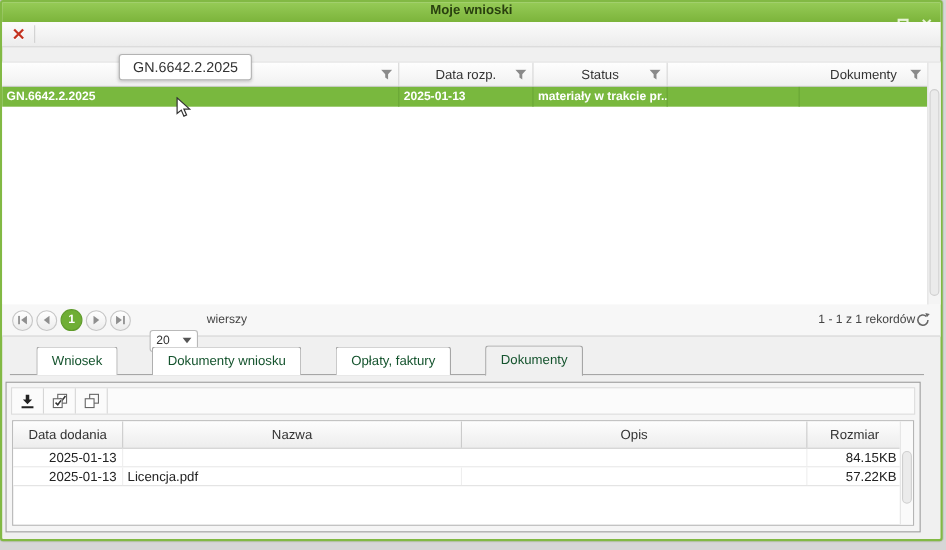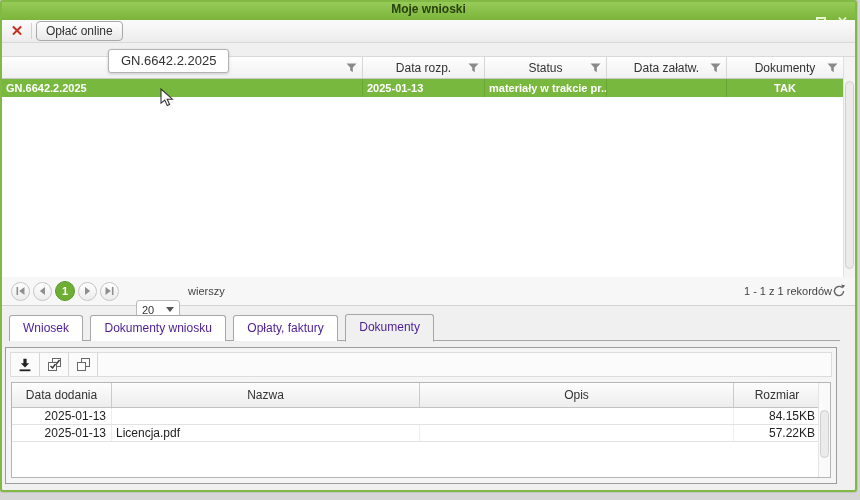--- a/index.html
+++ b/index.html
@@ -57,22 +57,22 @@
   .psize { margin-left:14px; width:44px; height:20px; border:1px solid #b9b9b9; border-radius:3px; background:#fff;
     display:inline-flex; align-items:center; font-size:11px; color:#333; padding:0 5px; cursor:pointer;margin-top:37px; }
   .psize .caret { margin-left:auto; width:0; height:0; border-left:4px solid transparent; border-right:4px solid transparent; border-top:5px solid #555; }
   .plabel { font-size:11px; color:#444; margin-left:8px; }
   .pright { margin-left:auto; display:flex; align-items:center; }
   .precords { font-size:11px; color:#444; }
 
   
   .tabs { position:absolute; left:7px; right:15px; top:312px; height:27px; border-bottom:1px solid #a6a6a6; }
   .tab { position:relative; display:inline-block; height:26px; line-height:25px; padding:0 13px; margin-right:3px;
-    font-size:12px; color:#4c1d95; background:#fff; border:1px solid #a6a6a6; border-bottom:none;
-    border-radius:3px 3px 0 0; cursor:pointer; top:1px; }
+    font-size:12px; color:#14532d; background:#fff; border:1px solid #a6a6a6; border-bottom:none;
+    border-radius:3px 3px 0 0; cursor:pointer; top:1px;margin-left:24px; }
   .tab.active { background:#f0f0f0; height:28px; z-index:5; top:0; border-bottom:1px solid #f0f0f0; margin-bottom:-1px; }
 
   
   .panel { position:absolute; left:3px; top:345px; width:832px; height:137px; border:1px solid #9d9d9d; background:#f5f5f5; }
   .ptoolbar { position:absolute; left:4px; right:4px; top:4px; height:25px; background:#fbfbfb; border:1px solid #dcdcdc; display:flex; }
   .pt-btn { width:29px; height:23px; border-right:1px solid #d6d6d6; display:flex; align-items:center; justify-content:center; cursor:pointer; }
 
   .dtable { position:absolute; left:5px; right:5px; top:34px; bottom:5px; border:1px solid #b5b5b5; background:#fff; overflow:hidden;}
   .dt-header { position:absolute; left:0; right:12px; top:0; height:25px;
     background:linear-gradient(#fdfdfd,#ededed); border-bottom:1px solid #c3c3c3; }
@@ -93,63 +93,55 @@
     <span class="win-controls">
       <span class="wc wc-min"></span>
       <span class="wc wc-max"></span>
       <span class="wc wc-close">✕</span>
     </span>
   </div>
 
   <div class="main-toolbar">
     <span class="tb-close">✕</span>
     <span class="tb-sep"></span>
-    <button class="btn">Opłać online</button>
   </div>
 
   <div class="grid">
     <div class="grid-header">
       <div class="gh" style="left:0;width:361px">
         <span></span>
         <svg class="funnel" width="11" height="10" viewBox="0 0 11 10">
             <path d="M0.5 0.5 h10 L6.8 4.6 V9.3 L4.2 7.5 V4.6 Z" fill="#8a8a8a"></path>
           </svg>
       </div>
       <div class="gh" style="left:361px;width:122px">
         <span>Data rozp.</span>
         <svg class="funnel" width="11" height="10" viewBox="0 0 11 10">
             <path d="M0.5 0.5 h10 L6.8 4.6 V9.3 L4.2 7.5 V4.6 Z" fill="#8a8a8a"></path>
           </svg>
       </div>
       <div class="gh" style="left:483px;width:122px">
         <span>Status</span>
-        <svg class="funnel" width="11" height="10" viewBox="0 0 11 10">
-            <path d="M0.5 0.5 h10 L6.8 4.6 V9.3 L4.2 7.5 V4.6 Z" fill="#8a8a8a"></path>
-          </svg>
-      </div>
-      <div class="gh" style="left:605px;width:120px">
-        <span>Data załatw.</span>
         <svg class="funnel" width="11" height="10" viewBox="0 0 11 10">
             <path d="M0.5 0.5 h10 L6.8 4.6 V9.3 L4.2 7.5 V4.6 Z" fill="#8a8a8a"></path>
           </svg>
       </div>
       <div class="gh" style="left:725px;width:116px;border-right:none">
         <span>Dokumenty</span>
         <svg class="funnel" width="11" height="10" viewBox="0 0 11 10">
             <path d="M0.5 0.5 h10 L6.8 4.6 V9.3 L4.2 7.5 V4.6 Z" fill="#8a8a8a"></path>
           </svg>
       </div>
     </div>
 
     <div class="grid-row">
       <div class="gc" style="left:0;width:361px">GN.6642.2.2025</div>
       <div class="gc" style="left:361px;width:122px">2025-01-13</div>
       <div class="gc" style="left:483px;width:122px">materiały w trakcie pr...</div>
       <div class="gc" style="left:605px;width:120px"></div>
-      <div class="gc" style="left:725px;width:116px;border-right:none;text-align:center">TAK</div>
     </div>
 
     <div class="vscroll">
       <div class="vthumb" style="top:24px;bottom:8px"></div>
     </div>
   </div>
 
   <div class="tooltip">GN.6642.2.2025</div>
 
   <svg class="cursor" width="17" height="19" viewBox="0 0 17 19">

